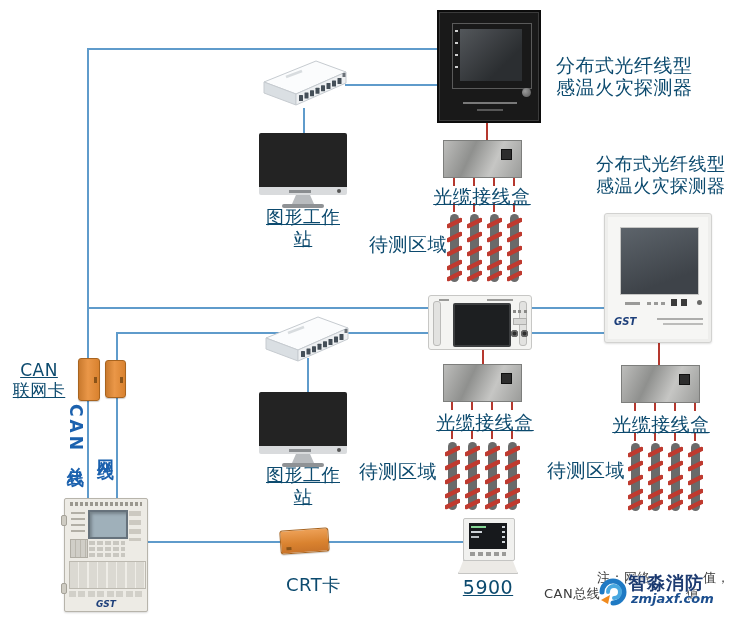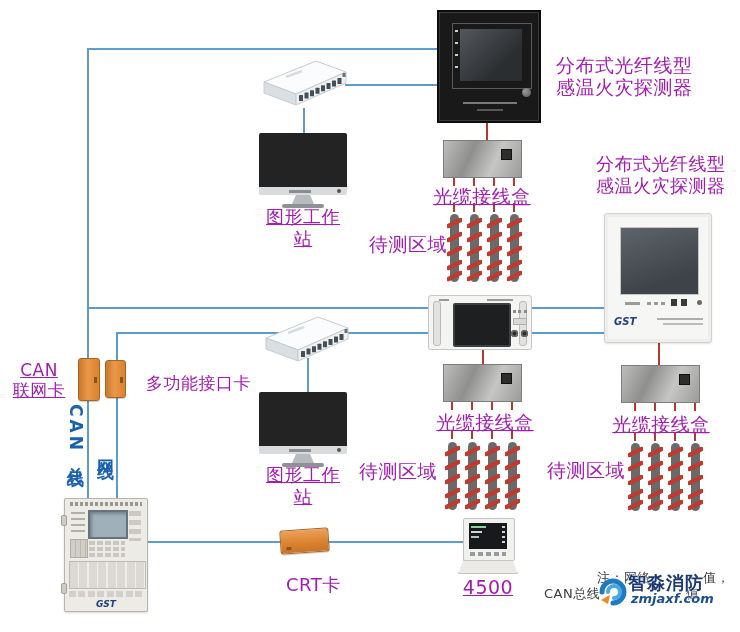--- a/index.html
+++ b/index.html
@@ -7,21 +7,21 @@
     position:relative;width:740px;height:632px;background:#fff;overflow:hidden;
     font-family:"DejaVu Sans","Liberation Sans",sans-serif;color:#484848;
   }
   
   .hline{position:absolute;height:2px;background:#5f9bcb;z-index:1;}
   .vline{position:absolute;width:2px;background:#5f9bcb;z-index:1;}
   .vred{position:absolute;width:2px;background:#b5382e;z-index:1;}
   .stubs{position:absolute;display:flex;gap:18px;z-index:2;}
   .stub{width:2px;height:9px;background:#b5382e;}
   
-  .lbl{position:absolute;color:#a21caf;font-size:19px;line-height:22px;z-index:5;letter-spacing:.5px;}
+  .lbl{position:absolute;color:#0c4a6e;font-size:19px;line-height:22px;z-index:5;letter-spacing:.5px;}
   .lbl.c{text-align:center;text-decoration:underline;}
   .vtext{position:absolute;writing-mode:vertical-rl;text-orientation:mixed;
          color:#1b61ae;font-weight:bold;font-size:17px;letter-spacing:3px;z-index:5;}
   
   .blackdev{position:absolute;left:437px;top:10px;width:104px;height:113px;background:#191919;
             border:2px solid #0c0c0c;box-sizing:border-box;z-index:3;box-shadow:inset 0 0 0 1px #3b3b3b;}
   .blackdev .frame{position:absolute;left:13px;top:11px;width:78px;height:64px;border:1px solid #5a5a5a;}
   .blackdev .scr{position:absolute;left:7px;top:5px;width:62px;height:52px;
                  background:linear-gradient(135deg,#53575b,#2b2e31 70%);}
   .blackdev .marks{position:absolute;left:2px;top:6px;width:3px;height:46px;
@@ -376,27 +376,26 @@
   </div>
   <div class="lbl" style="left:596px;top:153px;font-size:18px;">
     <div>分布式光纤线型</div>
     <div>感温火灾探测器</div>
   </div>
 
   <div class="lbl c" style="left:10px;top:360px;width:58px;font-size:17px;line-height:20px;">
     <div>CAN</div>
     <div>联网卡</div>
   </div>
-  <div class="lbl" style="left:146px;top:372px;font-size:17px;">多功能接口卡</div>
 
   <div class="vtext" style="left:65px;top:404px;">CAN总线</div>
   <div class="vtext" style="left:95px;top:446px;">网线</div>
 
   <div class="lbl" style="left:286px;top:574px;font-size:18px;">CRT卡</div>
-  <div class="lbl c" style="left:460px;top:576px;width:56px;font-size:19px;">4500</div>
+  <div class="lbl c" style="left:460px;top:576px;width:56px;font-size:19px;">5900</div>
 
   <span class="note" style="left:597px;top:569px;">注：网络</span>
   <span class="note" style="left:703px;top:569px;">值，</span>
   <span class="note" style="left:544px;top:585px;">CAN总线</span>
   <span class="note" style="left:686px;top:585px;">值。</span>
 
   <div class="wm">
     <svg width="30" height="34" viewBox="0 0 30 34" style="position:absolute;left:0;top:6px;">
       <path d="M4,18 a11,11 0 1 1 11,11" fill="none" stroke="#1f7ac4" stroke-width="5" stroke-linecap="round"></path>
       <path d="M10,18 a6,6 0 1 1 6,6" fill="none" stroke="#49a8e0" stroke-width="4" stroke-linecap="round"></path>

